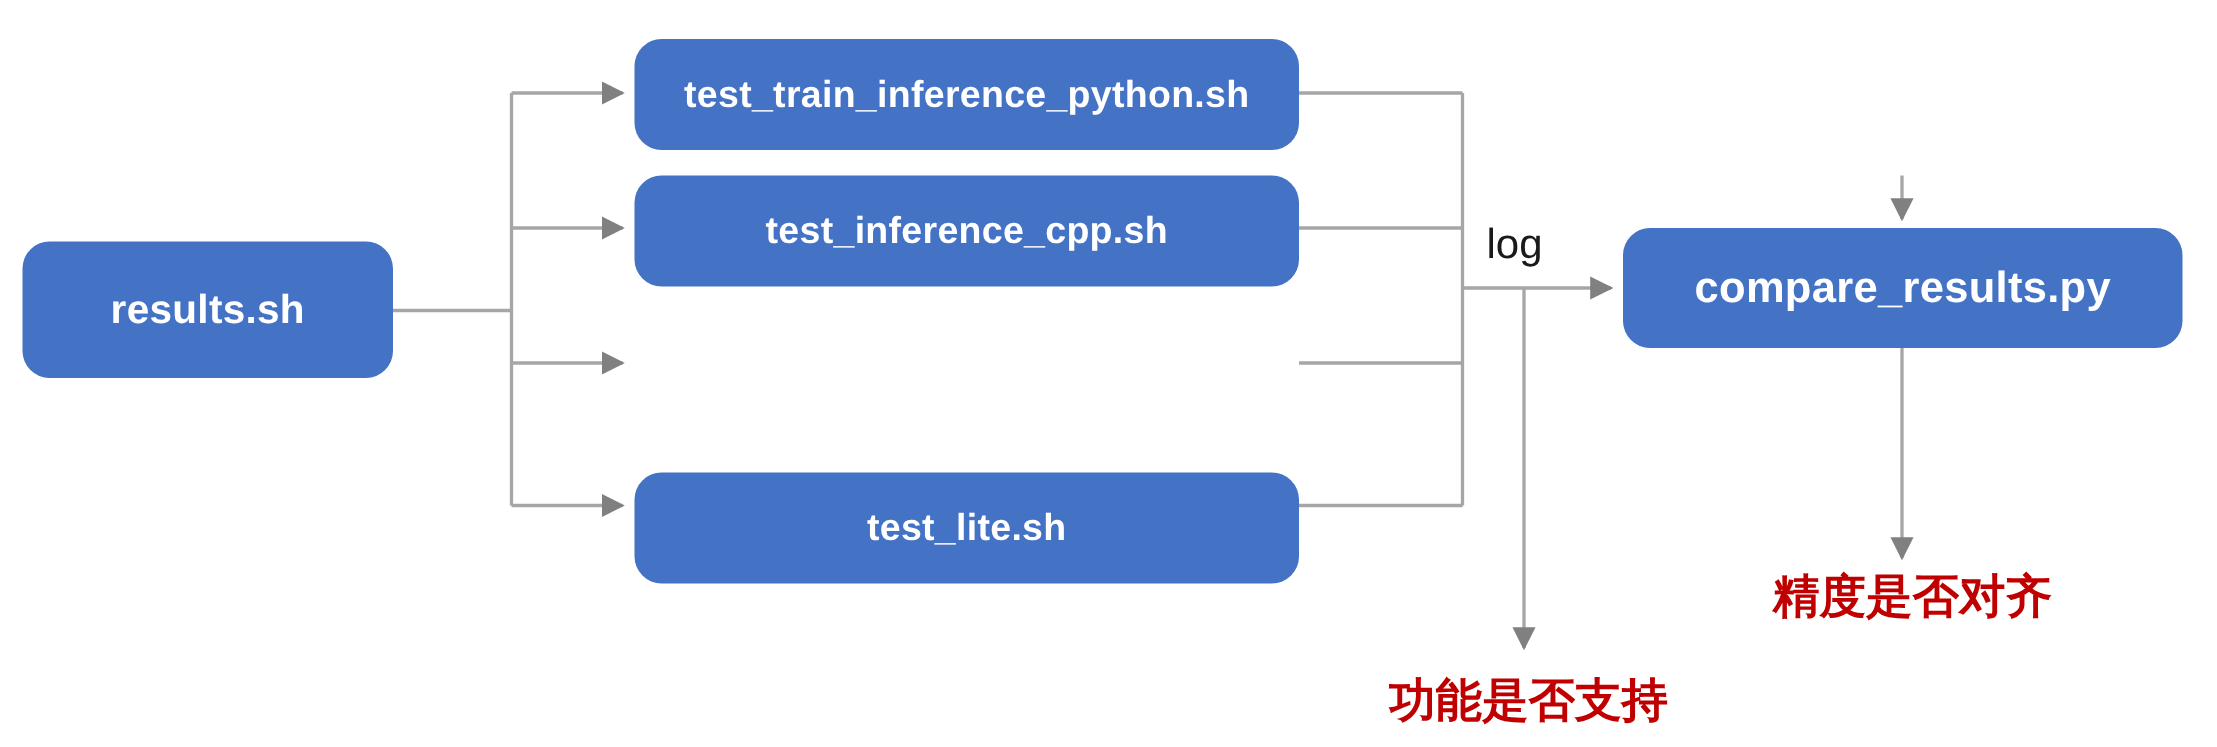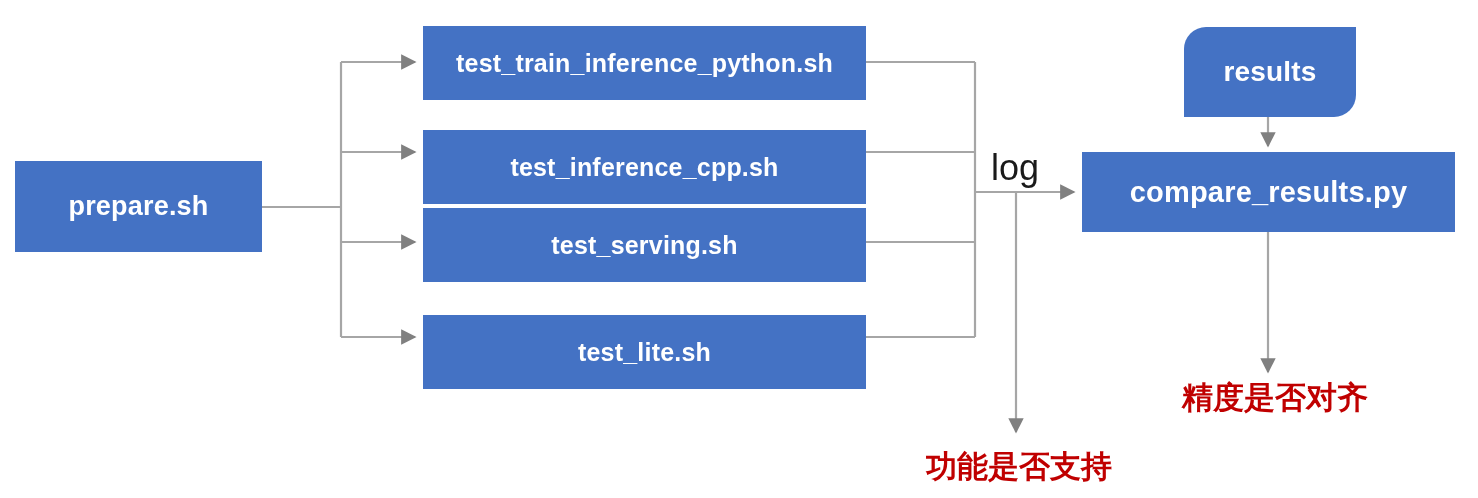--- a/index.html
+++ b/index.html
@@ -31,36 +31,37 @@
     background: #4472C4;
     color: #ffffff;
     display: flex;
     align-items: center;
     justify-content: center;
     text-align: center;
     font-weight: bold;
     letter-spacing: 0.2px;
     box-sizing: border-box;
     z-index: 2;
+    border-radius: 18px;
   }
   .node-prepare {
     left: 15px;
     top: 161px;
     width: 247px;
     height: 91px;
     font-size: 27px;
   }
   .node-step {
     left: 423px;
     width: 443px;
     height: 74px;
     font-size: 25px;
   }
   .node-step-0 { top: 26px; }
-  .node-step-1 { top: 117px; margin-top: 13px; }
+  .node-step-1 { top: 117px; }
   .node-step-2 { top: 208px; }
   .node-step-3 { top: 315px; }
   .node-results {
     left: 1184px;
     top: 27px;
     width: 172px;
     height: 90px;
     font-size: 28px;
     border-top-left-radius: 22px;
     border-bottom-right-radius: 22px;
@@ -68,21 +69,21 @@
   .node-compare {
     left: 1082px;
     top: 152px;
     width: 373px;
     height: 80px;
     font-size: 29px;
   }
   .edge-label {
     position: absolute;
     color: #1a1a1a;
-    font-size: 36px;
+    font-size: 28px;
     font-weight: normal;
     z-index: 3;
     white-space: nowrap;
   }
   .label-log {
     left: 991px;
     top: 147px;
   }
   .note-red {
     position: absolute;
@@ -134,31 +135,29 @@
       <path d="M 975 192 L 1074 192" marker-end="url(#arrow)"></path>
 
       <path d="M 1016 192 L 1016 432" marker-end="url(#arrow)"></path>
 
       <path d="M 1268 117 L 1268 146" marker-end="url(#arrow)"></path>
 
       <path d="M 1268 232 L 1268 372" marker-end="url(#arrow)"></path>
     </g>
   </svg>
 
-  <div class="node node-prepare">prepare.sh</div>
+  <div class="node node-prepare">results.sh</div>
 
   <div class="node node-step node-step-0">test_train_inference_python.sh</div>
 
   <div class="node node-step node-step-1">test_inference_cpp.sh</div>
 
-  <div class="node node-step node-step-2">test_serving.sh</div>
 
   <div class="node node-step node-step-3">test_lite.sh</div>
 
-  <div class="node node-results">results</div>
 
   <div class="node node-compare">compare_results.py</div>
 
   <div class="edge-label label-log">log</div>
 
   <div class="note-red note-func">功能是否支持</div>
 
   <div class="note-red note-prec">精度是否对齐</div>
 
 </div>

